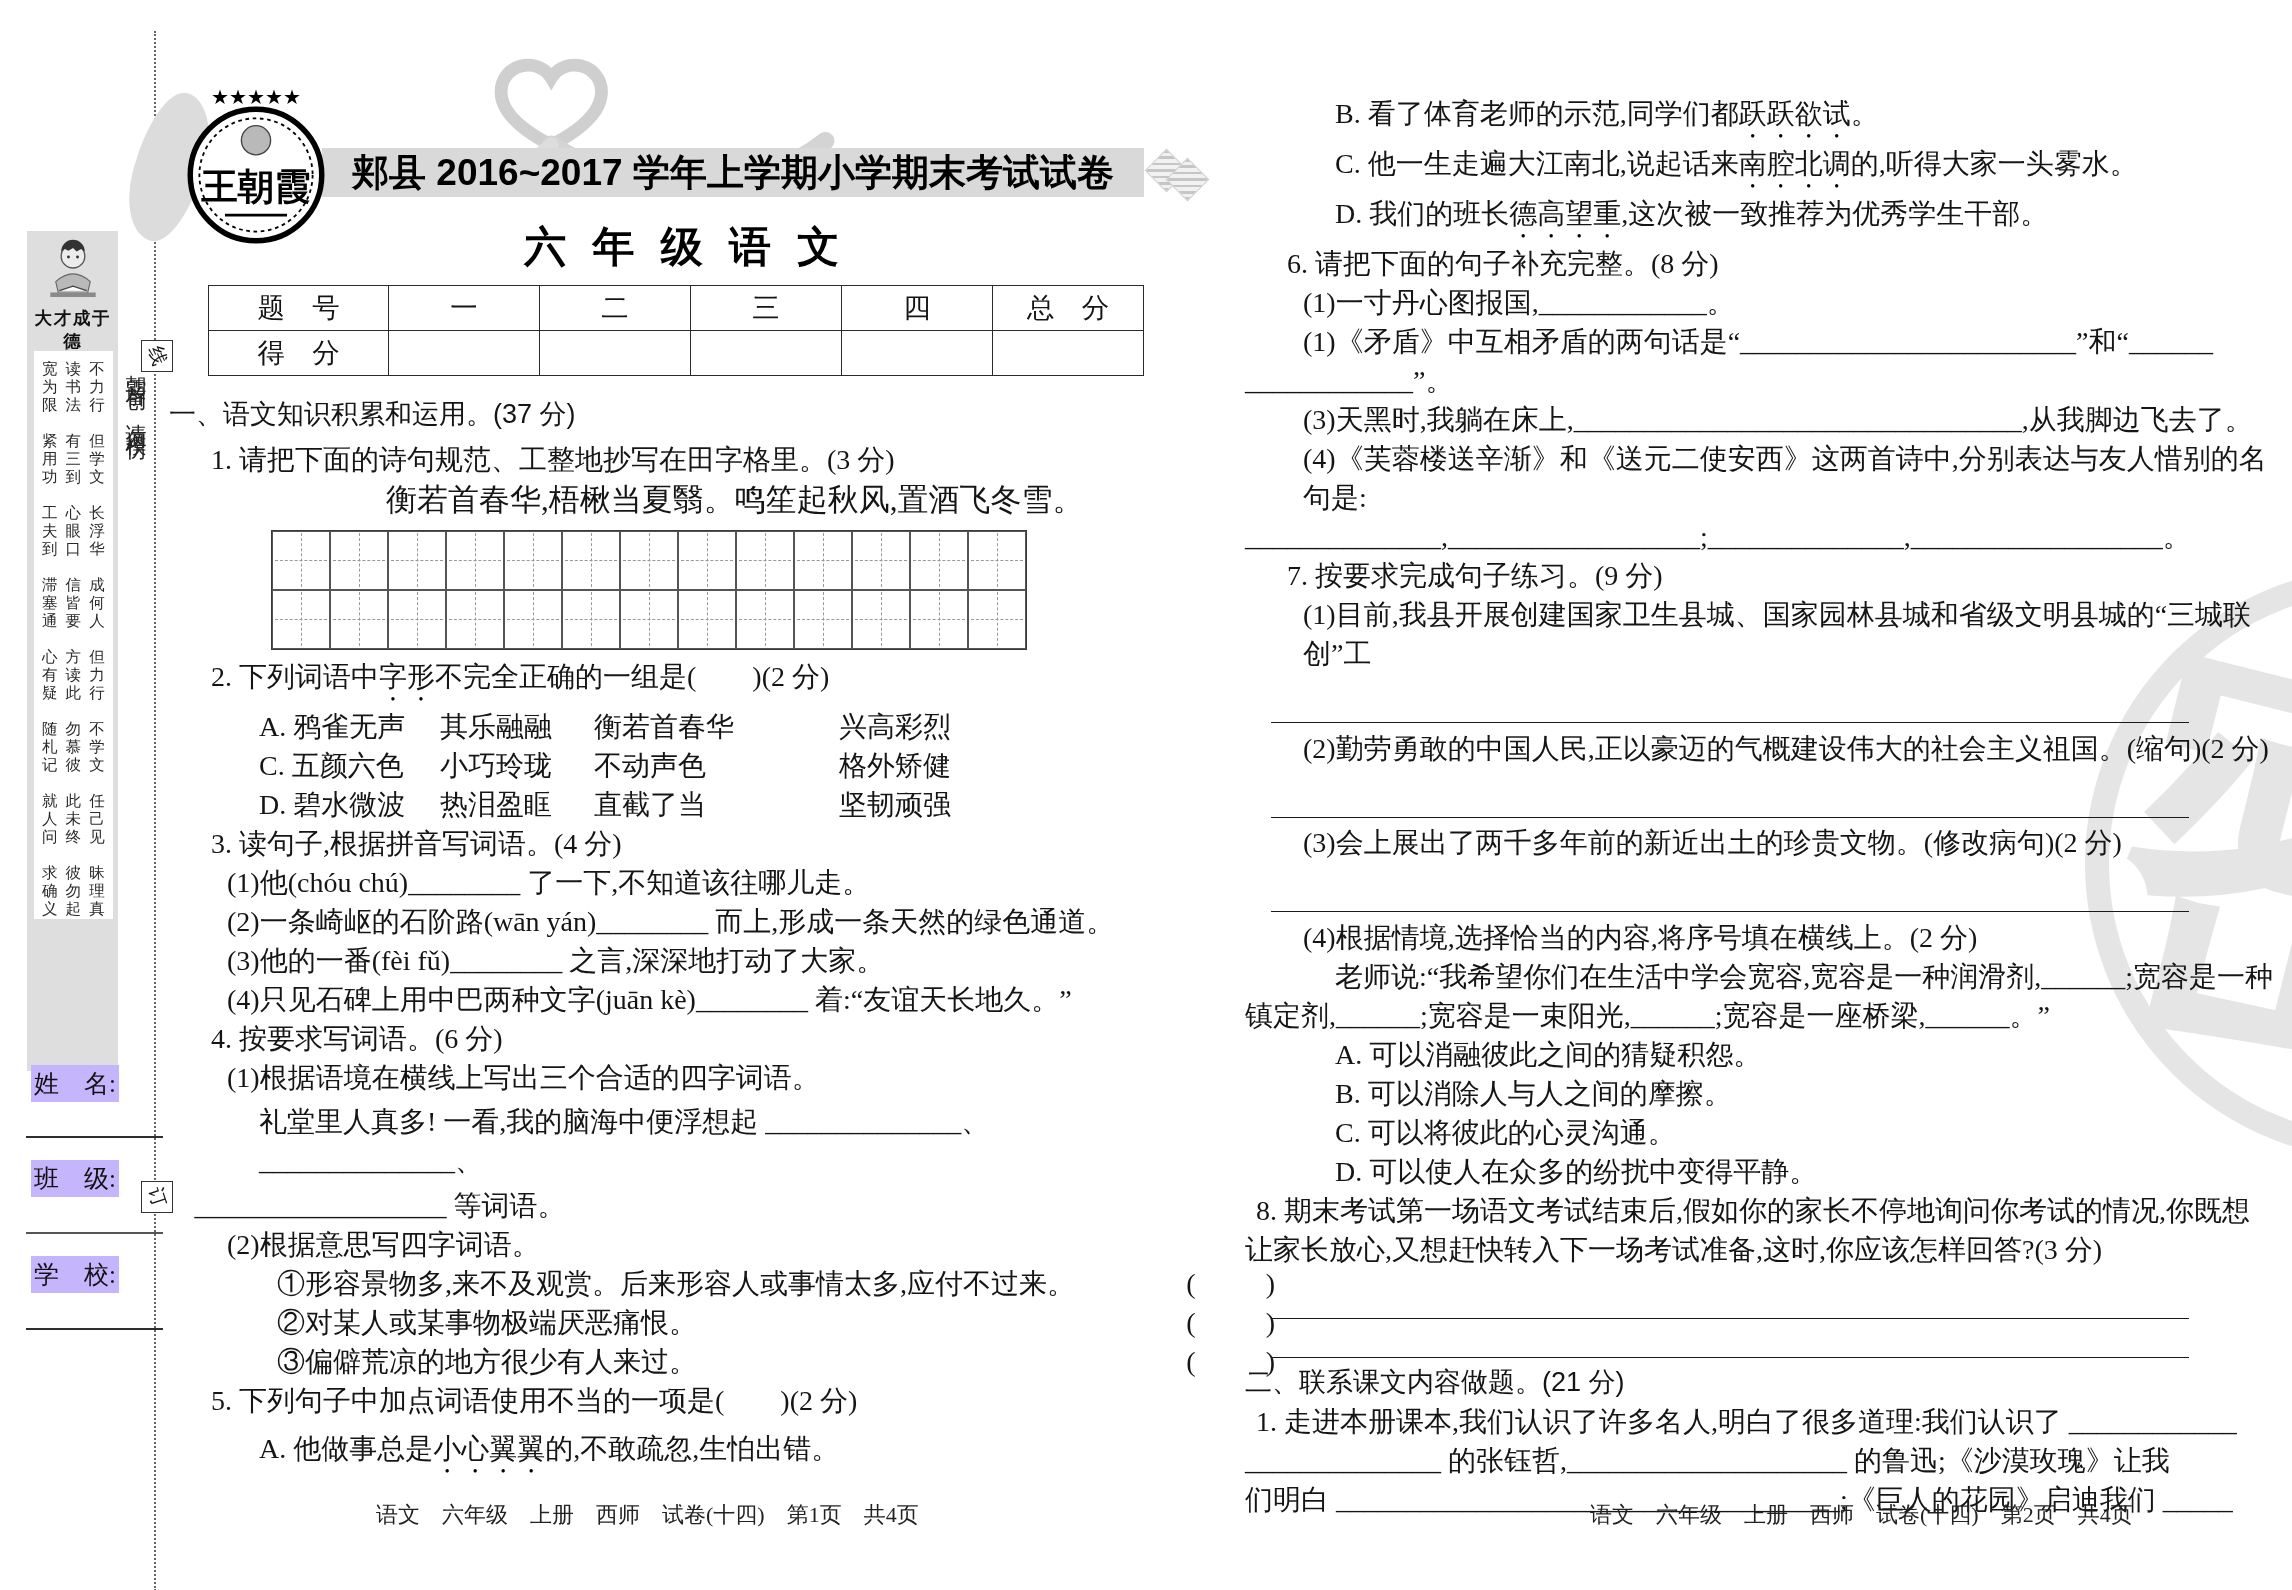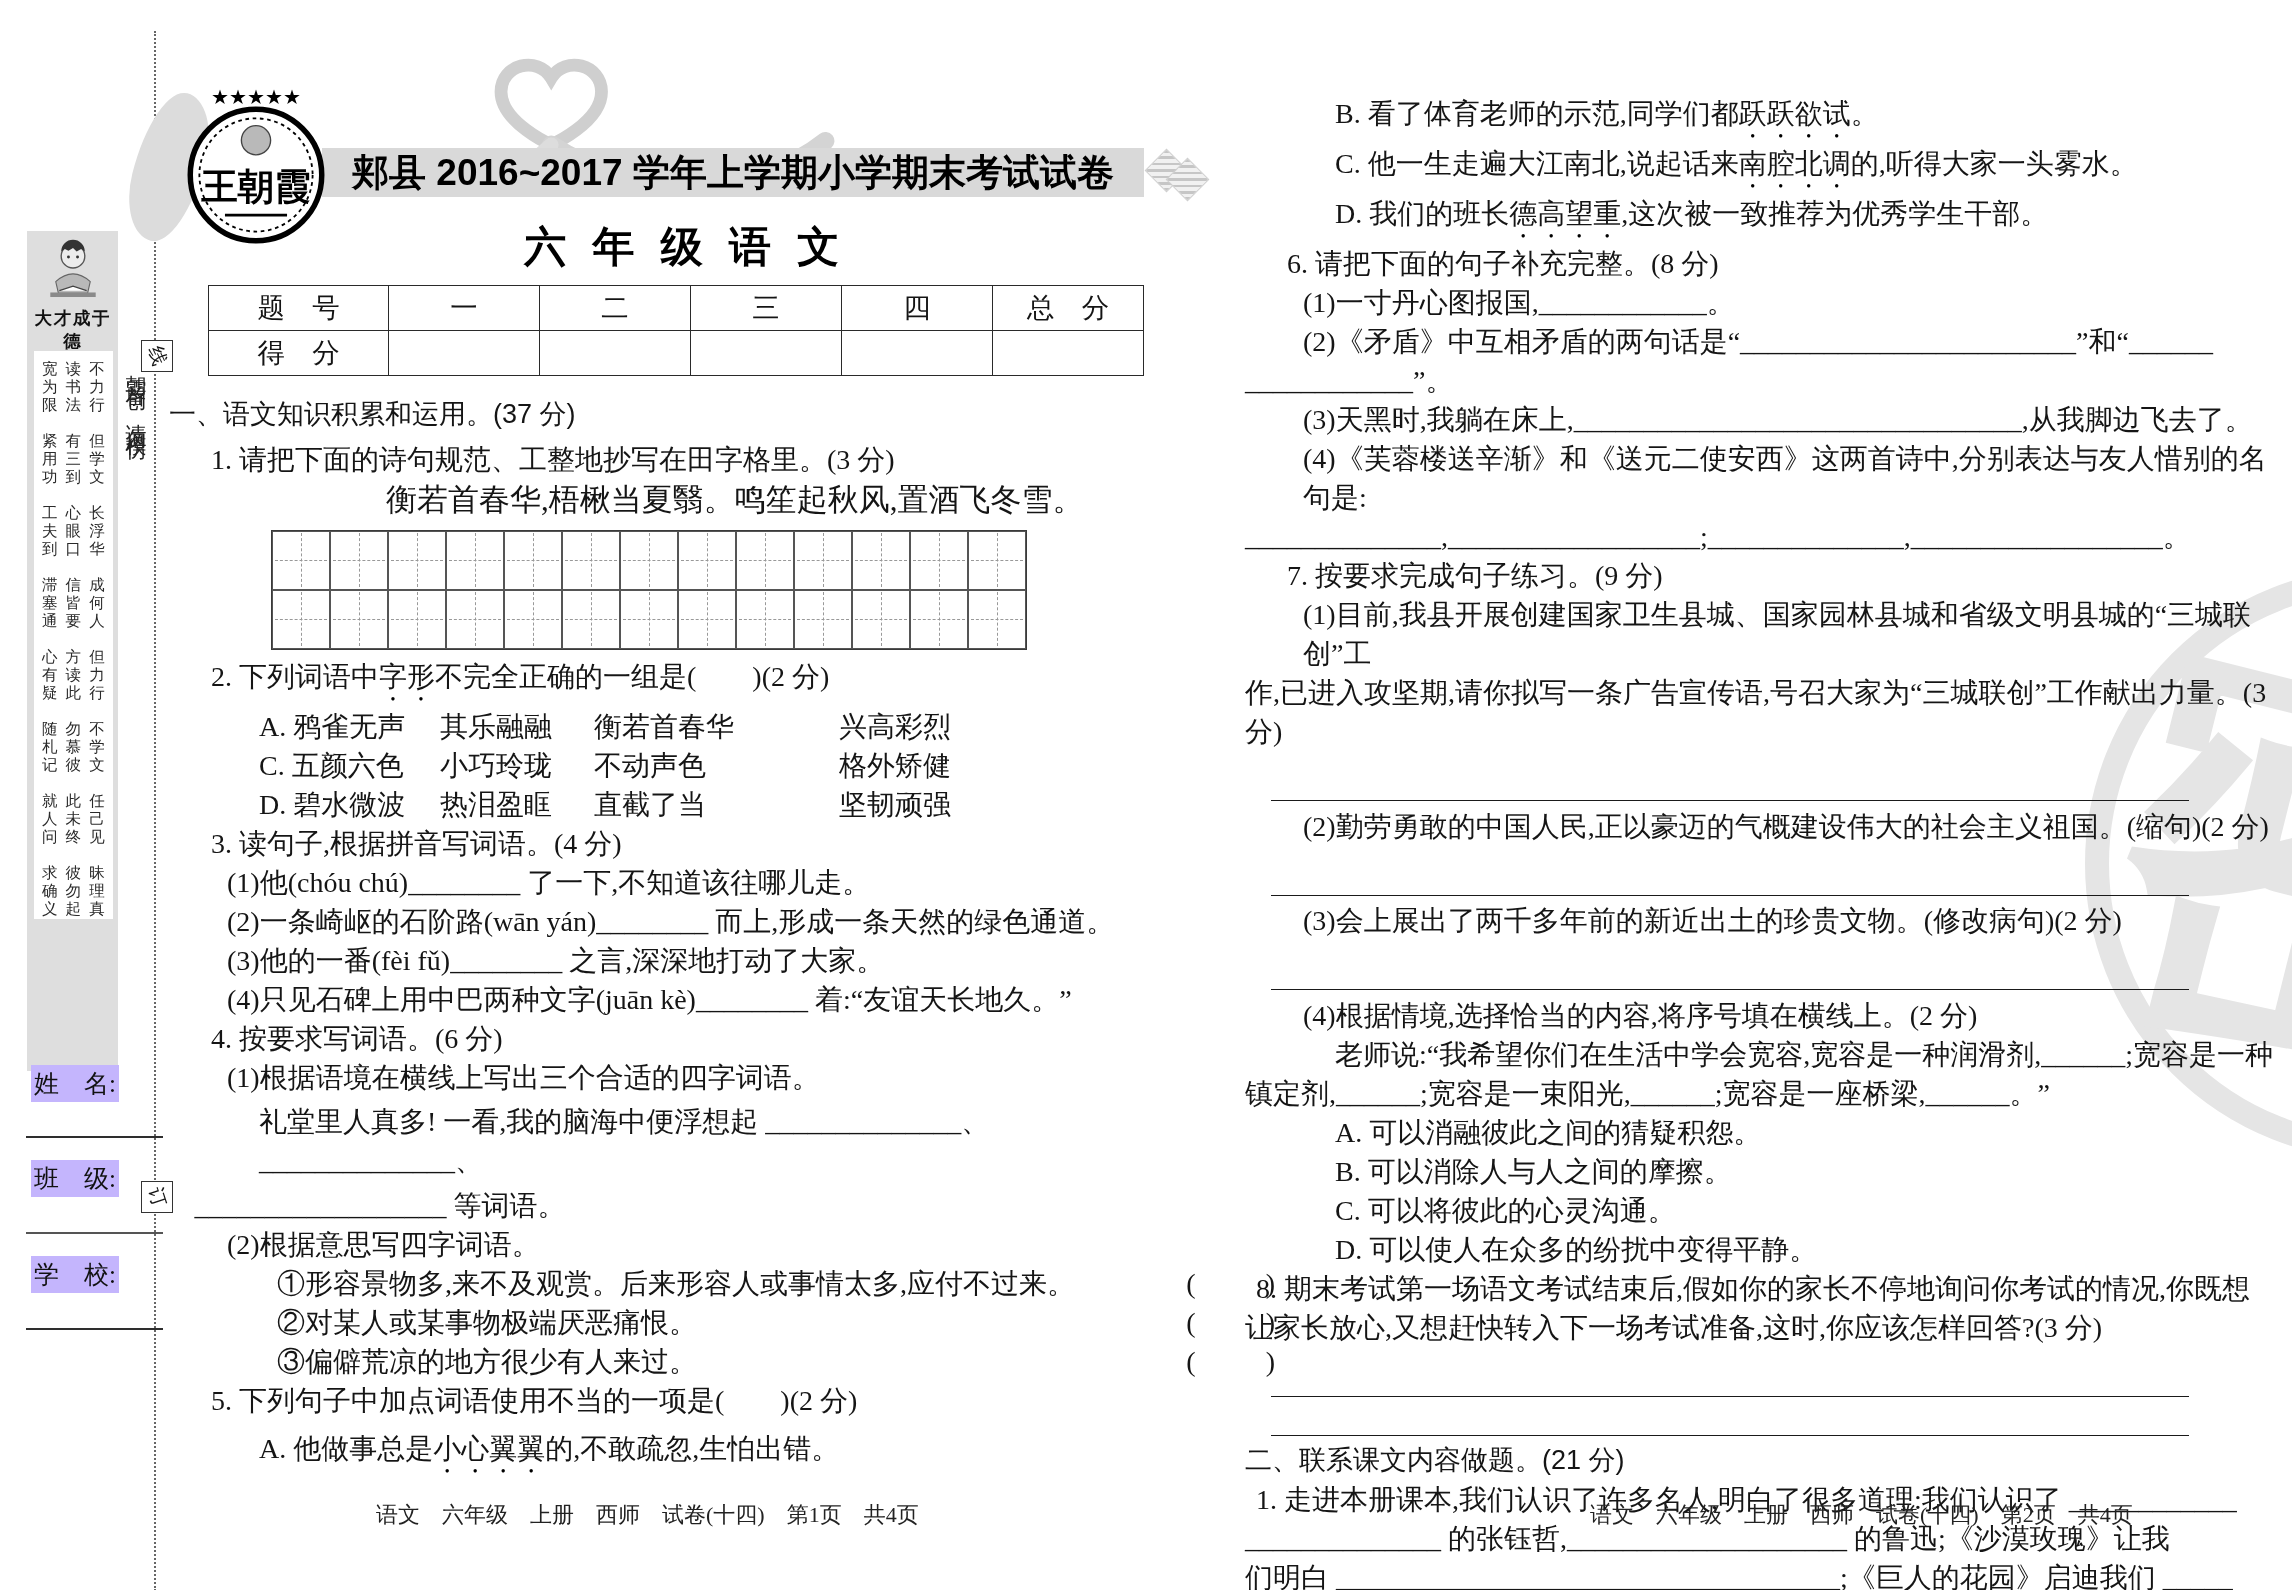--- a/index.html
+++ b/index.html
@@ -307,28 +307,27 @@
   <div class="ln i3 mt10">A. 他做事总是<span class="em">小心翼翼</span>的,不敢疏忽,生怕出错。</div>
 </div>
 <div class="footer" style="left:376px;top:1500px;">语文　六年级　上册　西师　试卷(十四)　第1页　共4页</div>
 
 <div class="page" style="left:1245px;top:94px;width:1042px;">
   <div class="ln i3">B. 看了体育老师的示范,同学们都<span class="em">跃跃欲试</span>。</div>
   <div class="ln i3">C. 他一生走遍大江南北,说起话来<span class="em">南腔北调</span>的,听得大家一头雾水。</div>
   <div class="ln i3">D. 我们的班长<span class="em">德高望重</span>,这次被一致推荐为优秀学生干部。</div>
   <div class="ln i1">6. 请把下面的句子补充完整。(8 分)</div>
   <div class="ln i2">(1)一寸丹心图报国,____________。</div>
-  <div class="ln i2">(2)《矛盾》中互相矛盾的两句话是“________________________”和“______</div>
+  <div class="ln i2">(1)《矛盾》中互相矛盾的两句话是“________________________”和“______</div>
   <div class="ln">____________”。</div>
   <div class="ln i2">(3)天黑时,我躺在床上,________________________________,从我脚边飞去了。</div>
   <div class="ln i2">(4)《芙蓉楼送辛渐》和《送元二使安西》这两首诗中,分别表达与友人惜别的名句是:</div>
   <div class="ln">______________,__________________;______________,__________________。</div>
   <div class="ln i1">7. 按要求完成句子练习。(9 分)</div>
   <div class="ln i2">(1)目前,我县开展创建国家卫生县城、国家园林县城和省级文明县城的“三城联创”工</div>
-  <div class="ln">作,已进入攻坚期,请你拟写一条广告宣传语,号召大家为“三城联创”工作献出力量。(3 分)</div>
   <div class="ansline"></div>
   <div class="ln i2 mt6">(2)勤劳勇敢的中国人民,正以豪迈的气概建设伟大的社会主义祖国。(缩句)(2 分)</div>
   <div class="ansline"></div>
   <div class="ln i2 mt6">(3)会上展出了两千多年前的新近出土的珍贵文物。(修改病句)(2 分)</div>
   <div class="ansline"></div>
   <div class="ln i2 mt6">(4)根据情境,选择恰当的内容,将序号填在横线上。(2 分)</div>
   <div class="ln i3">老师说:“我希望你们在生活中学会宽容,宽容是一种润滑剂,______;宽容是一种</div>
   <div class="ln">镇定剂,______;宽容是一束阳光,______;宽容是一座桥梁,______。”</div>
   <div class="ln i3">A. 可以消融彼此之间的猜疑积怨。</div>
   <div class="ln i3">B. 可以消除人与人之间的摩擦。</div>

